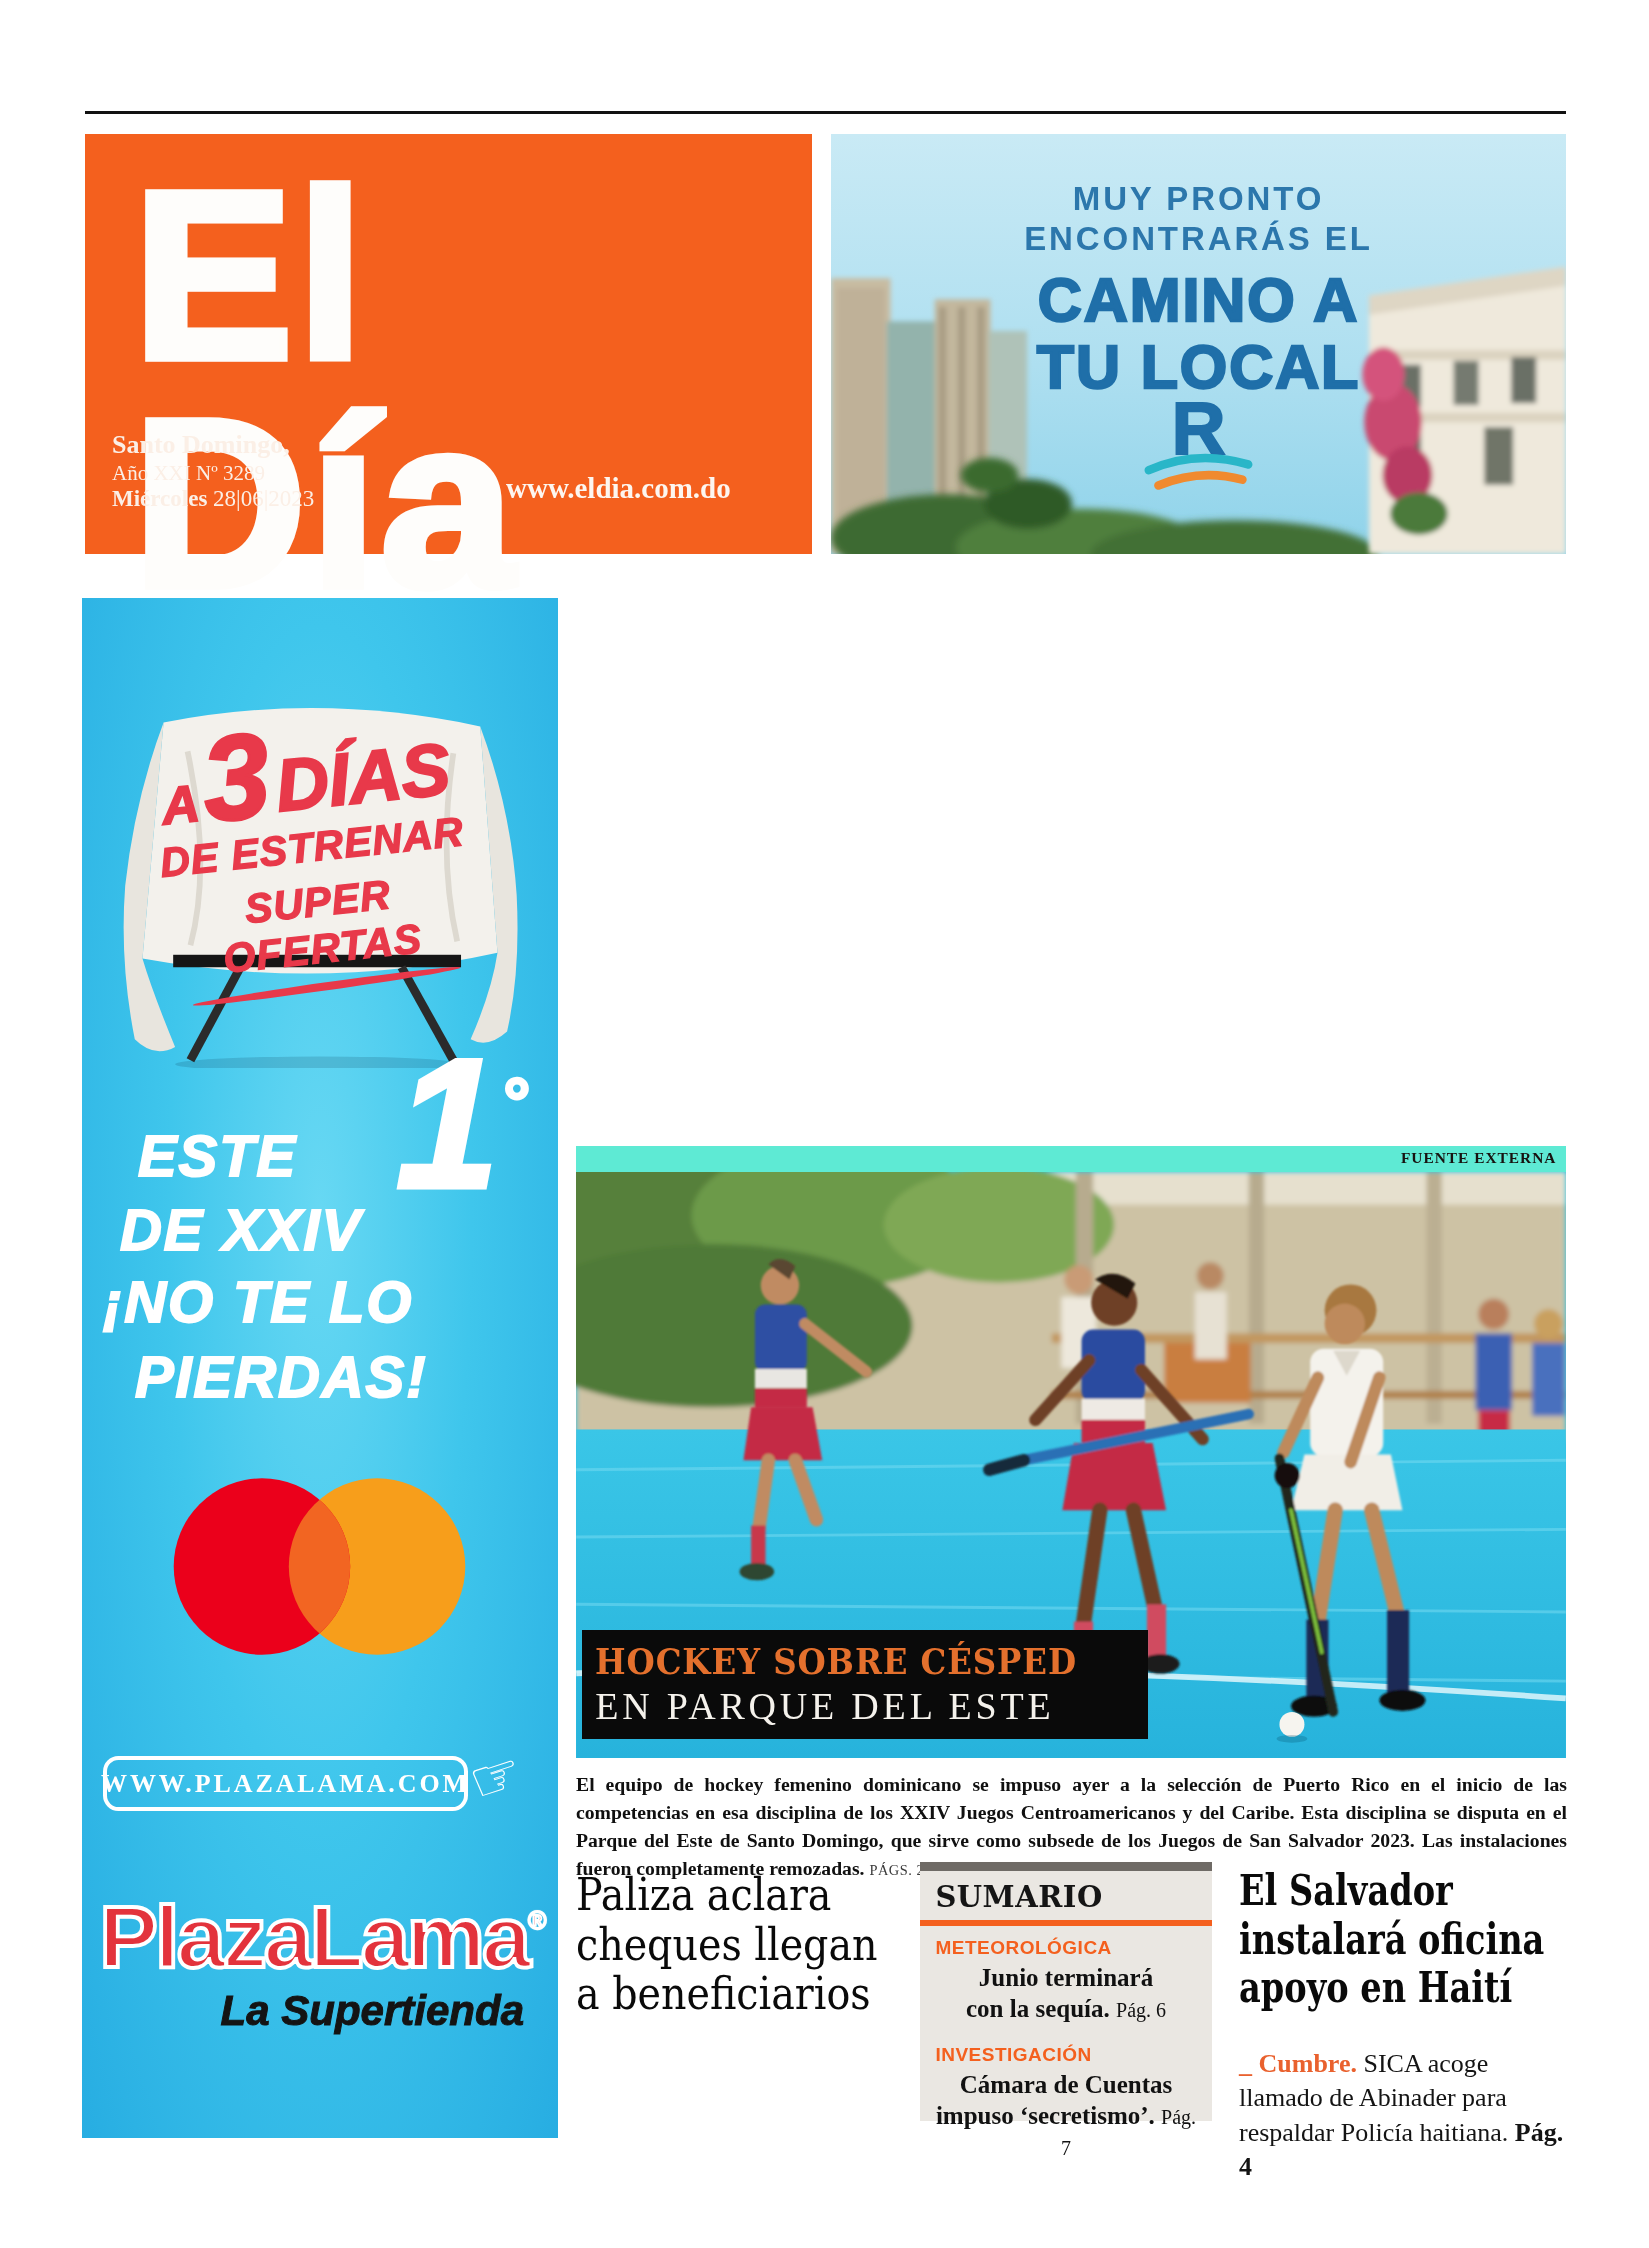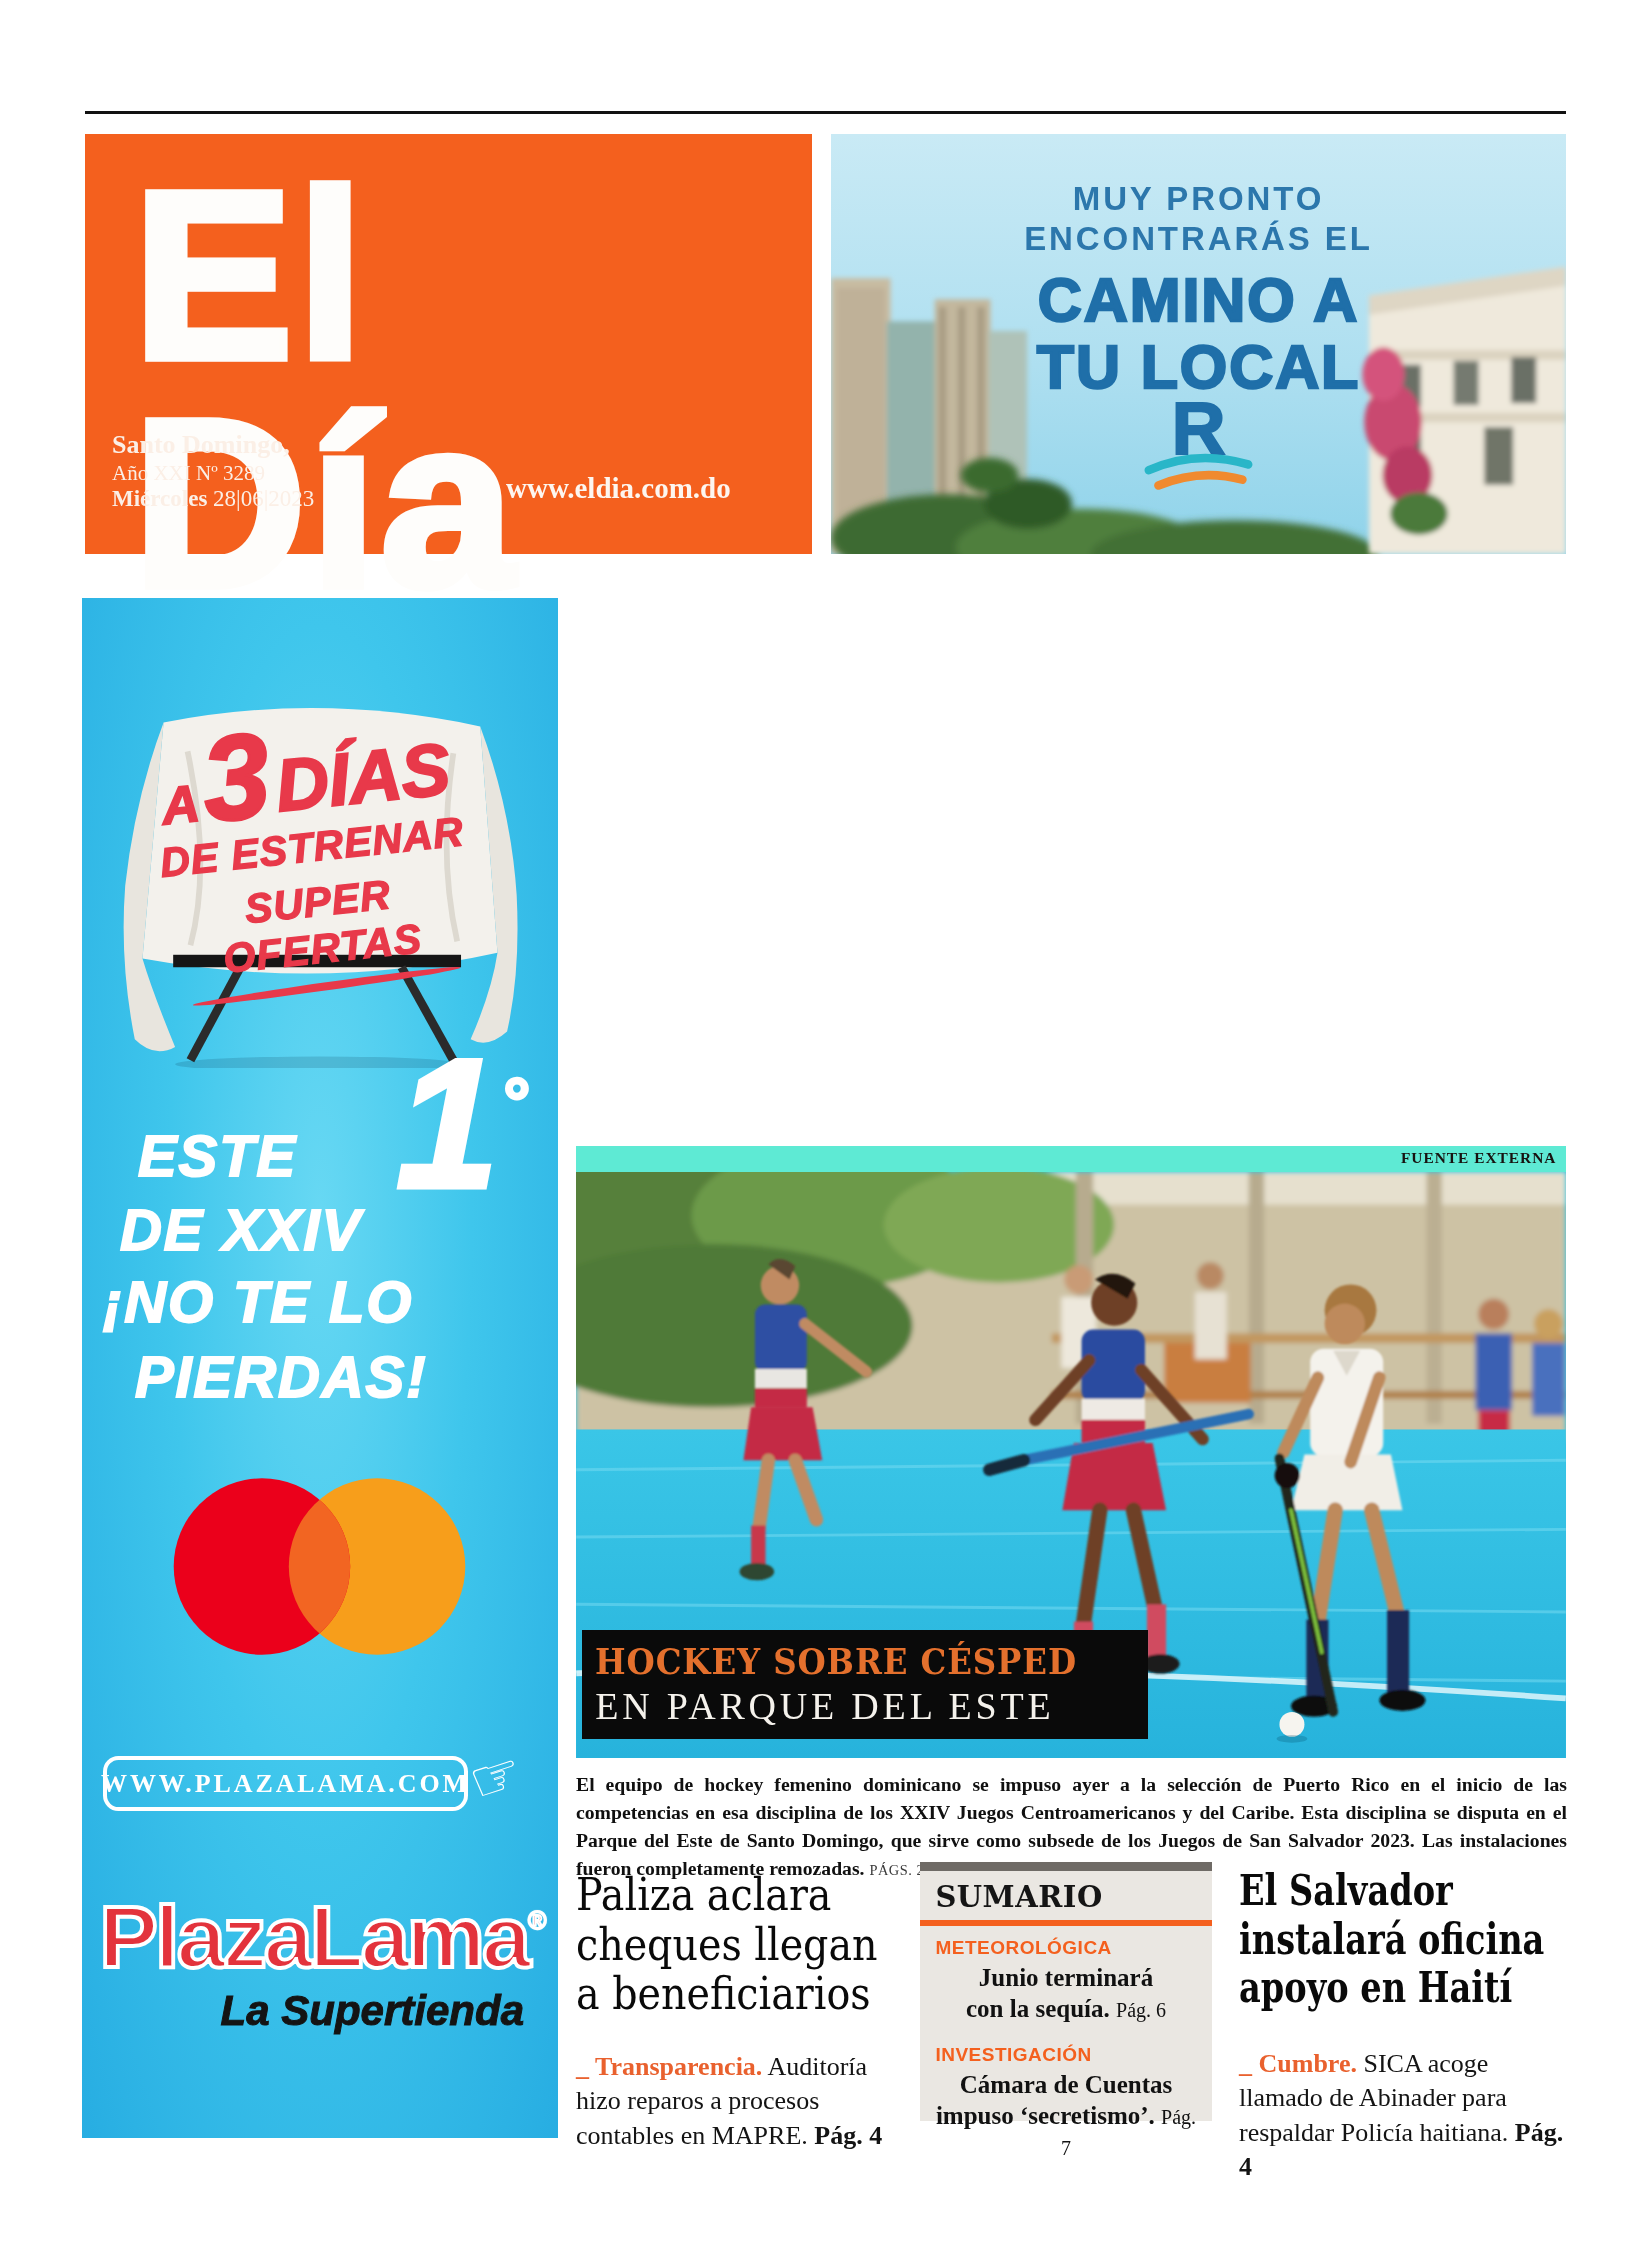--- a/index.html
+++ b/index.html
@@ -352,25 +352,20 @@
 
   <div id="caption" class="abs serif">
     <span>El equipo de hockey femenino dominicano se impuso ayer a la selección de Puerto Rico en el inicio de las competencias en esa disciplina de los XXIV Juegos Centroamericanos y del Caribe. Esta disciplina se disputa en el Parque del Este de Santo Domingo, que sirve como subsede de los Juegos de San Salvador 2023. Las instalaciones fueron completamente remozadas.</span>
     <span id="caption-ref">PÁGS. 20 Y 21</span>
   </div>
 
   <div id="story-left" class="abs">
     <div id="story-left-headline" class="hserif preline">Paliza aclara
 cheques llegan
 a beneficiarios</div>
-    <div id="story-left-deck" class="serif bottom-deck">
-      <span class="kicker">_ Transparencia.</span>
-      <span>Auditoría hizo reparos a procesos contables en MAPRE.</span>
-      <span class="pageref">Pág. 4</span>
-    </div>
   </div>
 
   <div id="sumario" class="abs">
     <div id="sumario-topbar"></div>
     <div id="sumario-title">SUMARIO</div>
     <div id="sumario-rule"></div>
     <div id="sumario-items">
       <div>
         <div class="sumario-label">METEOROLÓGICA</div>
         <div class="sumario-text preline"><span>Junio terminará

